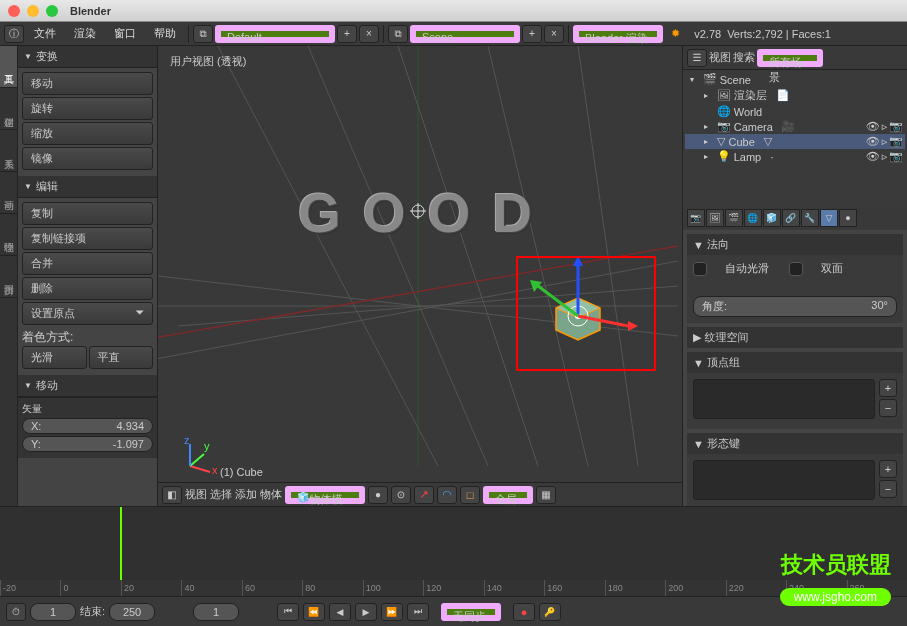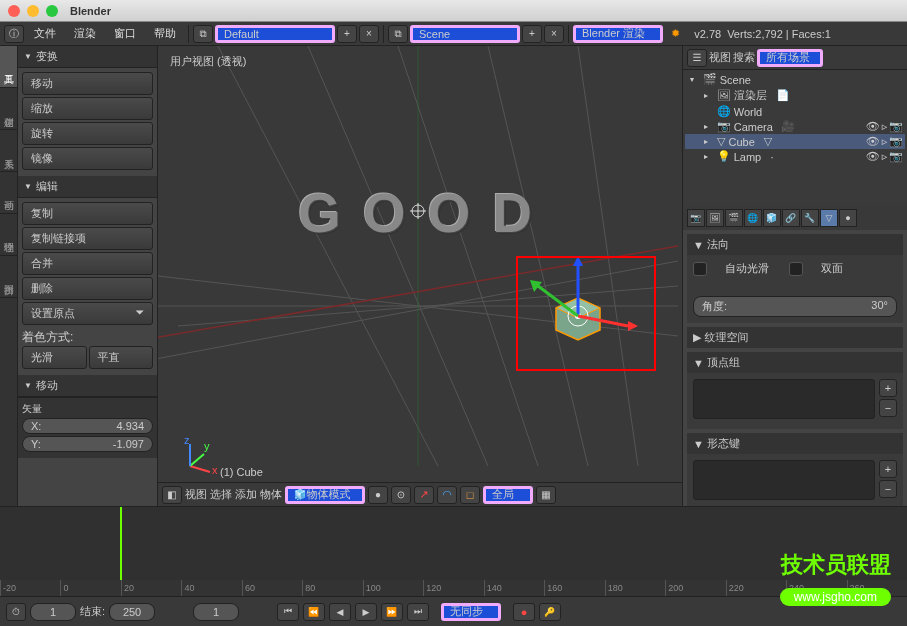--- a/index.html
+++ b/index.html
@@ -5,21 +5,21 @@
 *{margin:0;padding:0;box-sizing:border-box;font-family:Arial,"Microsoft YaHei",sans-serif;font-size:11px;color:#ccc;user-select:none}
 body{width:907px;height:626px;background:#393939;overflow:hidden;position:relative}
 .titlebar{height:22px;background:linear-gradient(#e8e8e8,#d0d0d0);display:flex;align-items:center;padding:0 8px;border-bottom:1px solid #888}
 .traffic{display:flex;gap:7px}
 .tl{width:12px;height:12px;border-radius:50%}
 .tl.r{background:#ff5f57}.tl.y{background:#febc2e}.tl.g{background:#28c840}
 .titlebar span{color:#333;margin-left:12px;font-weight:700}
 .topbar{height:24px;background:#393939;border-bottom:1px solid #222;display:flex;align-items:center;padding:0 4px;gap:2px}
 .topbar .mitem{padding:2px 8px;cursor:pointer;color:#ddd}
 .sep{width:1px;height:18px;background:#222;margin:0 2px}
-.dd{background:#1d4ed8;border:3px solid #f0abfc;border-radius:3px;height:18px;display:flex;align-items:center;padding:0 6px;font-size:10px}
+.dd{background:#4d7c0f;border:6px solid #f0abfc;border-radius:3px;height:18px;display:flex;padding:0 6px;font-size:10px}
 .iconbtn{width:20px;height:18px;background:#444;border:1px solid #222;border-radius:3px;display:flex;align-items:center;justify-content:center;cursor:pointer;font-size:10px}
 .main{display:flex;height:calc(100% - 22px - 24px - 90px - 30px)}
 .leftcol{width:18px;background:#333;display:flex;flex-direction:column;border-right:1px solid #222}
 .lefttab{height:42px;writing-mode:vertical-rl;display:flex;align-items:center;justify-content:center;font-size:10px;border-bottom:1px solid #222;color:#999;cursor:pointer}
 .lefttab.active{background:#555;color:#fff}
 .toolpanel{width:140px;background:#444;border-right:1px solid #222;overflow:hidden}
 .phdr{background:#333;padding:3px 6px;display:flex;align-items:center;border-bottom:1px solid #222}
 .phdr .tri{margin-right:4px;font-size:8px}
 .pbody{padding:4px}
 .toolbtn{background:linear-gradient(#4a4a4a,#3a3a3a);border:1px solid #222;border-radius:3px;padding:3px 8px;margin-bottom:2px;cursor:pointer;font-size:11px}
@@ -122,22 +122,22 @@
     <div class="lefttab">拼图</div>
   </div>
 
   <div class="toolpanel">
     <div class="phdr">
         <span class="tri">▼</span>
         <span>变换</span>
       </div>
     <div class="pbody">
       <div class="toolbtn">移动</div>
+      <div class="toolbtn">旋转</div>
       <div class="toolbtn">缩放</div>
-      <div class="toolbtn">旋转</div>
       <div class="toolbtn">镜像</div>
     </div>
     <div class="phdr">
         <span class="tri">▼</span>
         <span>编辑</span>
       </div>
     <div class="pbody">
       <div class="toolbtn">复制</div>
       <div class="toolbtn">复制链接项</div>
       <div class="toolbtn">合并</div>

